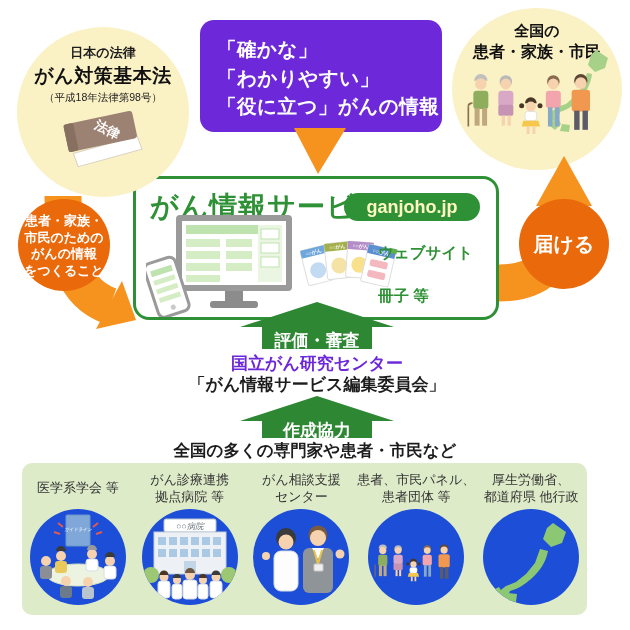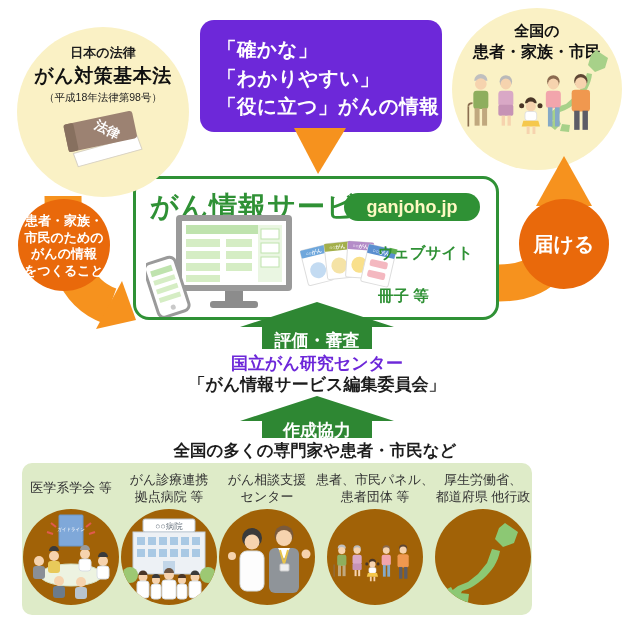--- a/index.html
+++ b/index.html
@@ -44,27 +44,27 @@
   .review-label,.coop-label{width:154px;left:240px;text-align:center;color:#fff;
     font-size:17px;font-weight:800;}
   .review-label{top:329px;} .coop-label{top:419px;}
   .editorial1{left:107px;top:352px;width:420px;text-align:center;font-size:17px;
     font-weight:700;color:#6d28d9;}
   .editorial2{left:107px;top:373px;width:420px;text-align:center;font-size:17px;
     font-weight:700;color:#1d1d1d;}
   .caption{left:105px;top:440px;width:420px;text-align:center;font-size:16.5px;
     font-weight:700;color:#1d1d1d;}
   
-  .panel{left:22px;top:463px;width:510px;height:152px;background:#DEEBC8;border-radius:10px;
+  .panel{left:22px;top:463px;width:565px;height:152px;background:#DEEBC8;border-radius:10px;
     display:flex;}
   .item{flex:1 1 0;text-align:center;padding-top:8px;}
   .item-label{height:35px;display:flex;flex-direction:column;justify-content:center;}
   .item-label span{font-size:13px;color:#333;line-height:16.5px;white-space:nowrap;}
-  .item-circle{width:96px;height:96px;border-radius:50%;background:#a16207;margin:3px auto 0;
-    overflow:hidden;}
+  .item-circle{width:96px;height:96px;border-radius:50%;background:#1d4ed8;margin:3px auto 0;
+    overflow:hidden;font-style:italic;}
 </style>
 </head>
 <body>
 
 <div class="canvas">
 
   <div class="abs service-box z1">
     <div class="sb-title">がん情報サービス</div>
     <div class="sb-pill">ganjoho.jp</div>
 

